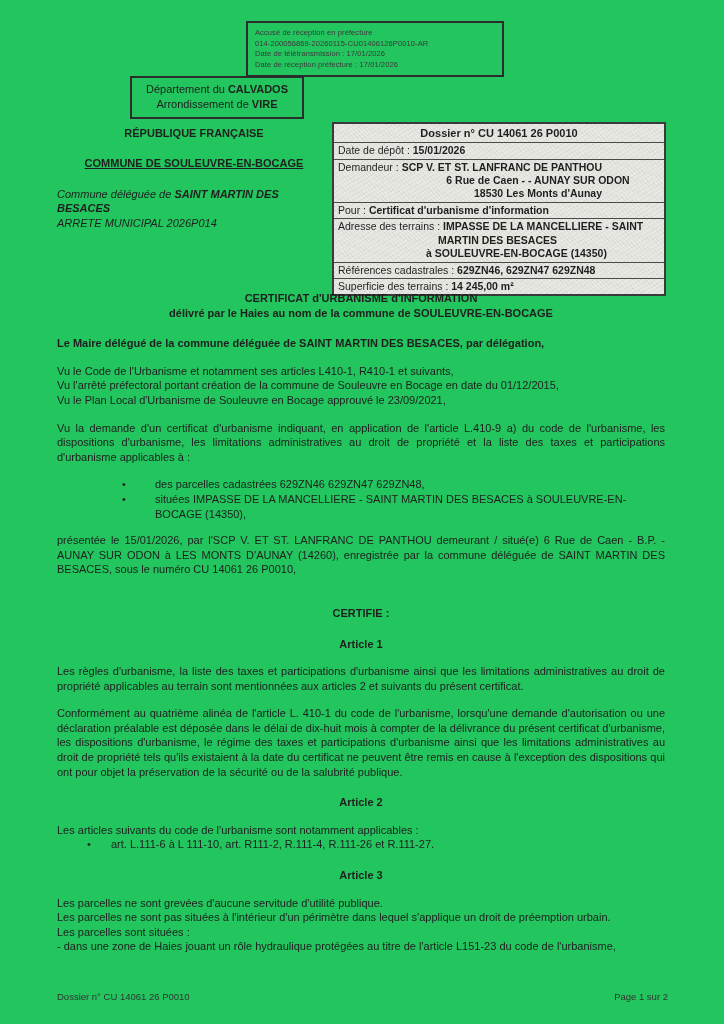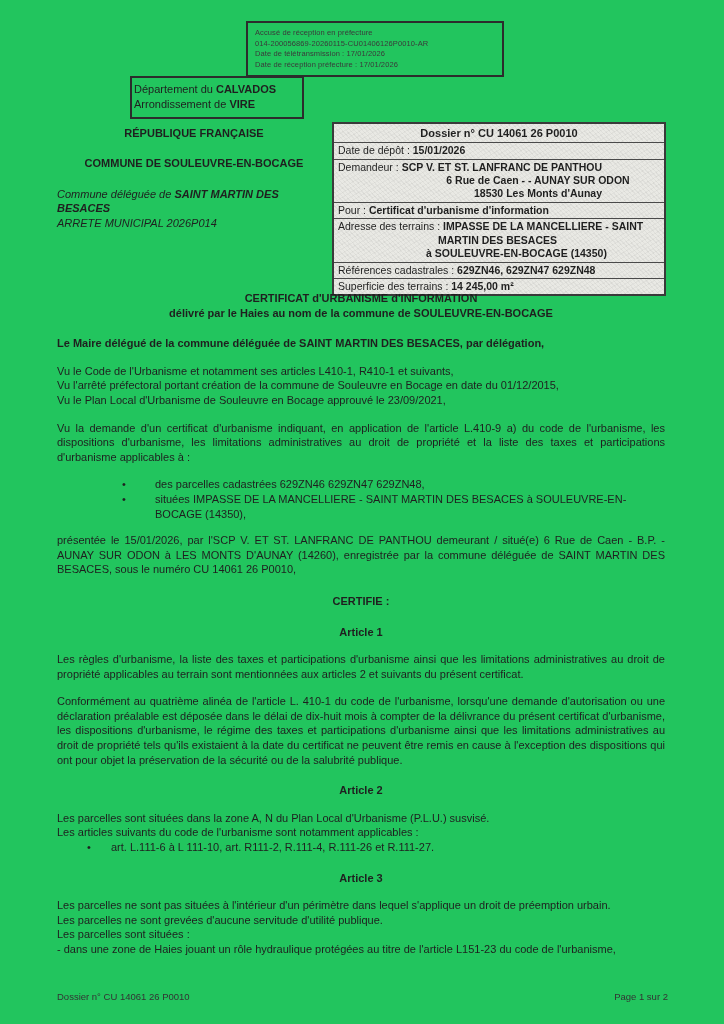--- a/index.html
+++ b/index.html
@@ -16,27 +16,27 @@
   .stamp-box {
     position:absolute; left:246px; top:21px; width:258px;
     border:2px solid #2c2c2c; padding:5px 7px;
     font-size:7.5px; line-height:1.4; color:#3a3a3a; letter-spacing:.1px;
   }
 
   
   .dept-box {
     position:absolute; left:130px; top:76px; width:174px;
     border:2px solid #2c2c2c; padding:4px 2px;
-    font-size:11px; line-height:1.4; text-align:left;
+    font-size:11px; line-height:1.4; text-align:center;
   }
 
   
   .left-col { position:absolute; left:57px; top:126px; width:274px; font-size:11px; line-height:1.3; }
   .republic { text-align:center; font-weight:bold; }
-  .commune  { text-align:center; font-weight:bold; margin-top:16px; }
+  .commune  { text-align:center; font-weight:bold; text-decoration:underline; margin-top:16px; }
   .delegated{ text-align:left; font-style:italic; margin-top:16px; }
   .arrete   { font-style:italic; margin-top:1px; }
 
   
   .dossier-table {
     position:absolute; left:332px; top:122px; width:334px;
     border:2px solid #3a3a3a; font-size:10.5px; line-height:1.28;
     background-color:#e9e9e4;
     background-image:repeating-linear-gradient(47deg, rgba(70,70,70,.06) 0 1px, transparent 1px 3px),
                      repeating-linear-gradient(-31deg, rgba(70,70,70,.05) 0 1px, transparent 1px 4px);
@@ -52,21 +52,21 @@
   .doc-body { position:absolute; left:57px; top:291px; width:608px; font-size:11px; line-height:14.6px; }
   .title-block { text-align:center; font-weight:bold; margin-bottom:16px; }
   .salutation { font-weight:bold; margin-bottom:13px; }
   .vu-pair { }
   .vu-single { margin-bottom:13px; }
   .para { margin-bottom:13px; }
   .bullets { margin:2px 0 12px; }
   .bullet-row { display:flex; padding-left:65px; }
   .bullet-glyph { width:33px; flex:0 0 33px; }
   .bullet-text { flex:1; }
-  .certifie-line { text-align:center; font-weight:bold; margin:17px 0 2px; }
+  .certifie-line { text-align:center; font-weight:bold; margin:29px 0 2px; }
   .article-h { text-align:center; font-weight:bold; margin:16px 0 13px; }
   .line-group div { text-align:justify; }
 
   
   .footer {
     position:absolute; left:57px; right:56px; top:991px;
     display:flex; justify-content:space-between;
     font-size:9.5px; color:#333;
   }
 </style>
@@ -152,32 +152,31 @@
     <div class="para justify">présentée le 15/01/2026, par l'SCP V. ET ST. LANFRANC DE PANTHOU   demeurant / situé(e) 6 Rue de Caen - B.P.   - AUNAY SUR ODON à LES MONTS D'AUNAY (14260), enregistrée par la commune déléguée de SAINT MARTIN DES BESACES, sous le numéro CU 14061 26 P0010,</div>
 
     <div class="certifie-line">CERTIFIE :</div>
 
     <div class="article-h">Article 1</div>
     <div class="para justify">Les règles d'urbanisme, la liste des taxes et participations d'urbanisme ainsi que les limitations administratives au droit de propriété applicables au terrain sont mentionnées aux articles 2 et suivants du présent certificat.</div>
     <div class="para justify">Conformément au quatrième alinéa de l'article L. 410-1 du code de l'urbanisme, lorsqu'une demande d'autorisation ou une déclaration préalable est déposée dans le délai de dix-huit mois à compter de la délivrance du présent certificat d'urbanisme, les dispositions d'urbanisme, le régime des taxes et participations d'urbanisme ainsi que les limitations administratives au droit de propriété tels qu'ils existaient à la date du certificat ne peuvent être remis en cause à l'exception des dispositions qui ont pour objet la préservation de la sécurité ou de la salubrité publique.</div>
 
     <div class="article-h">Article 2</div>
     <div class="para">
-      <div>Les parcelles sont situées dans la zone A, N du Plan Local d'Urbanisme (P.L.U.) susvisé.</div>
       <div>Les articles suivants du code de l'urbanisme sont notamment applicables :</div>
       <div class="bullet-row" style="padding-left:30px;">
         <span class="bullet-glyph" style="width:24px;flex:0 0 24px;">•</span>
         <span class="bullet-text">art. L.111-6 à L 111-10, art. R111-2, R.111-4, R.111-26 et R.111-27.</span>
       </div>
     </div>
 
     <div class="article-h">Article 3</div>
     <div class="line-group">
+      <div>Les parcelles ne sont grevées d'aucune servitude d'utilité publique.</div>
       <div>Les parcelles ne sont pas situées à l'intérieur d'un périmètre dans lequel s'applique un droit de préemption urbain.</div>
-      <div>Les parcelles ne sont grevées d'aucune servitude d'utilité publique.</div>
       <div>Les parcelles sont situées :</div>
       <div>- dans une zone de Haies jouant un rôle hydraulique protégées au titre de l'article L151-23 du code de l'urbanisme,</div>
     </div>
 
   </div>
 
   <div class="footer">
     <span>Dossier n° CU 14061 26 P0010</span>
     <span>Page 1 sur 2</span>
   </div>

